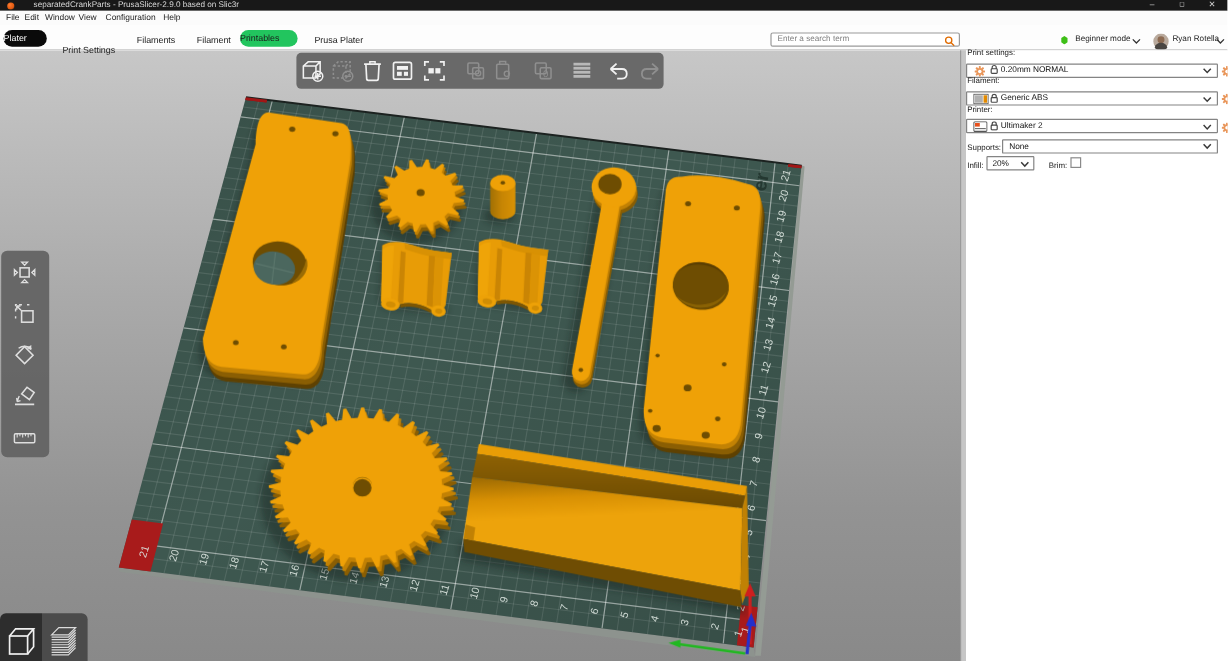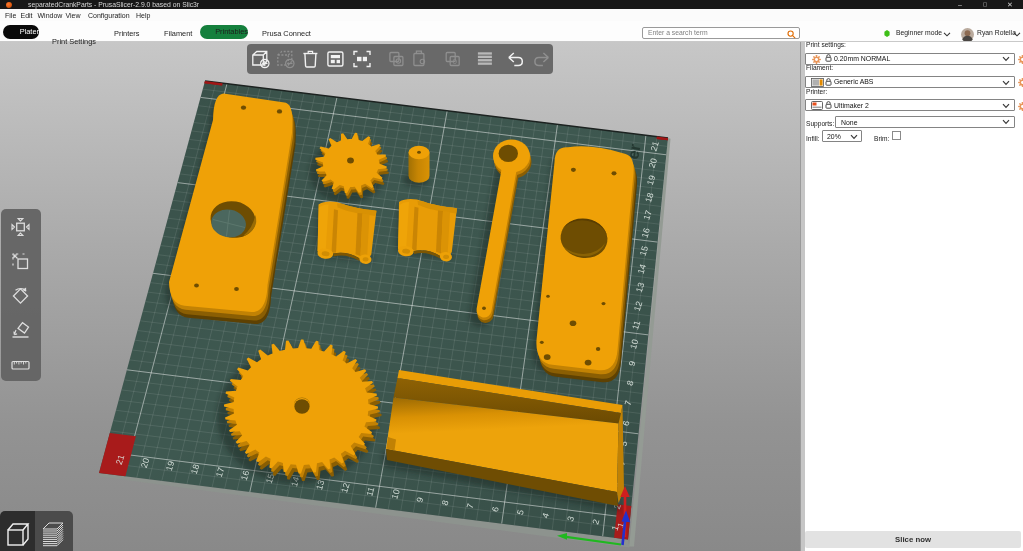--- a/index.html
+++ b/index.html
@@ -12,23 +12,23 @@
 
 #title{position:absolute;left:0;top:0;width:1023px;height:9px;background:#181818;color:#d8d8d8;font-size:6.8px}
 #title .t{position:absolute;left:28px;top:1.1px;letter-spacing:0px}
 #title .logo{position:absolute;left:6px;top:1.5px;width:6px;height:6px;border-radius:50%;background:radial-gradient(circle at 35% 35%,#ff7a2f,#e05a10 60%,#35201a)}
 #title .wc{position:absolute;top:0;height:9px;color:#cfcfcf;font-size:7px;line-height:9px;text-align:center;width:12px}
 
 #menu{position:absolute;left:0;top:9px;width:1023px;height:12px;background:#fbfbfb;color:#1c1c1c;font-size:7px}
 #menu span{position:absolute;top:2.6px}
 
 #tabs{position:absolute;left:0;top:21px;width:1023px;height:21px;background:#fdfdfd;border-bottom:1px solid #c9c9c9;font-size:7.4px;color:#1c1c1c}
-#tabs .tab{position:absolute;top:4px;height:14px;line-height:14px;text-align:right;border-radius:7px}
+#tabs .tab{position:absolute;top:4px;height:14px;line-height:14px;text-align:left;border-radius:7px}
 #tabs .plater{left:3px;width:36px;background:#0a0a0a;color:#fff}
-#tabs .printables{left:200px;width:48px;background:#15803d}
+#tabs .printables{left:200px;width:48px;background:#22c55e}
 
 #search{position:absolute;left:642px;top:6px;width:158px;height:12px;border:1px solid #9a9a9a;border-radius:2px;background:#fff;font-size:6.8px;color:#808080;line-height:10px;padding-left:5px}
 #search svg{position:absolute;right:3px;top:1.5px}
 .hdr-right{position:absolute;font-size:6.8px;color:#1c1c1c}
 
 #panel{position:absolute;left:805px;top:42px;width:218px;height:509px;background:#ffffff}
 #sash{position:absolute;left:800px;top:42px;width:5px;height:509px;background:#c6c6c6;border-left:1px solid #9a9a9a}
 .plabel{position:absolute;left:1px;font-size:6.6px;color:#1a1a1a}
 .combo{position:absolute;background:#fff;border:1px solid #848484;border-radius:1px;font-size:6.9px;color:#1a1a1a}
 
@@ -454,24 +454,24 @@
   <span style="left:5px">File</span>
       <span style="left:20.5px">Edit</span>
       <span style="left:37.5px">Window</span>
   <span style="left:65.5px">View</span>
       <span style="left:88px">Configuration</span>
       <span style="left:136px">Help</span>
 </div>
 <div id="tabs">
   <div class="tab plater">Plater</div>
   <span style="position:absolute;left:52px;top:16px">Print Settings</span>
-  <span style="position:absolute;left:114px;top:8px">Printers</span>
+  <span style="position:absolute;left:114px;top:8px">Filaments</span>
   <span style="position:absolute;left:164px;top:8px">Filament</span>
   <div class="tab printables">Printables</div>
-  <span style="position:absolute;left:262px;top:8px">Prusa Connect</span>
+  <span style="position:absolute;left:262px;top:8px">Prusa Plater</span>
   <div id="search">Enter a search term
     <svg width="9" height="9" viewBox="0 0 9 9">
           <circle cx="3.6" cy="3.6" r="2.6" fill="none" stroke="#e06b00" stroke-width="1.1"></circle>
           <line x1="5.6" y1="5.6" x2="8.2" y2="8.2" stroke="#e06b00" stroke-width="1.1"></line>
         </svg>
   </div>
   <span class="hdr-right" style="left:896px;top:8px">Beginner mode</span>
   <svg class="hdr-right" style="left:884px;top:8.5px" width="6" height="7" viewBox="0 0 6 7">
         <path d="M3 0 L5.6 1.7 V5.3 L3 7 L0.4 5.3 V1.7 Z" fill="#3ebf17"></path>
       </svg>
@@ -586,14 +586,13 @@
       </svg>
       <div class="plabel" style="top:92.5px">Infill:</div>
       <div class="combo" style="left:17px;top:88.3px;width:40px;height:12px"></div>
       <div style="position:absolute;left:22px;top:91.1px;font-size:6.9px;color:#111">20%</div>
       <svg style="position:absolute;left:45px;top:91.5px" width="8" height="6" viewBox="0 0 8 6">
         <path d="M1 1.2 L4 4.4 L7 1.2" fill="none" stroke="#3a3a3a" stroke-width="1.2"></path>
       </svg>
       <div class="plabel" style="left:69px;top:92.5px">Brim:</div>
       <div style="position:absolute;left:87px;top:89.4px;width:8.5px;height:8.5px;border:1px solid #8a8a8a;background:#fff"></div>
     </div>
-<div id="slice">Slice now</div>
 </div>
 
 </body></html>

